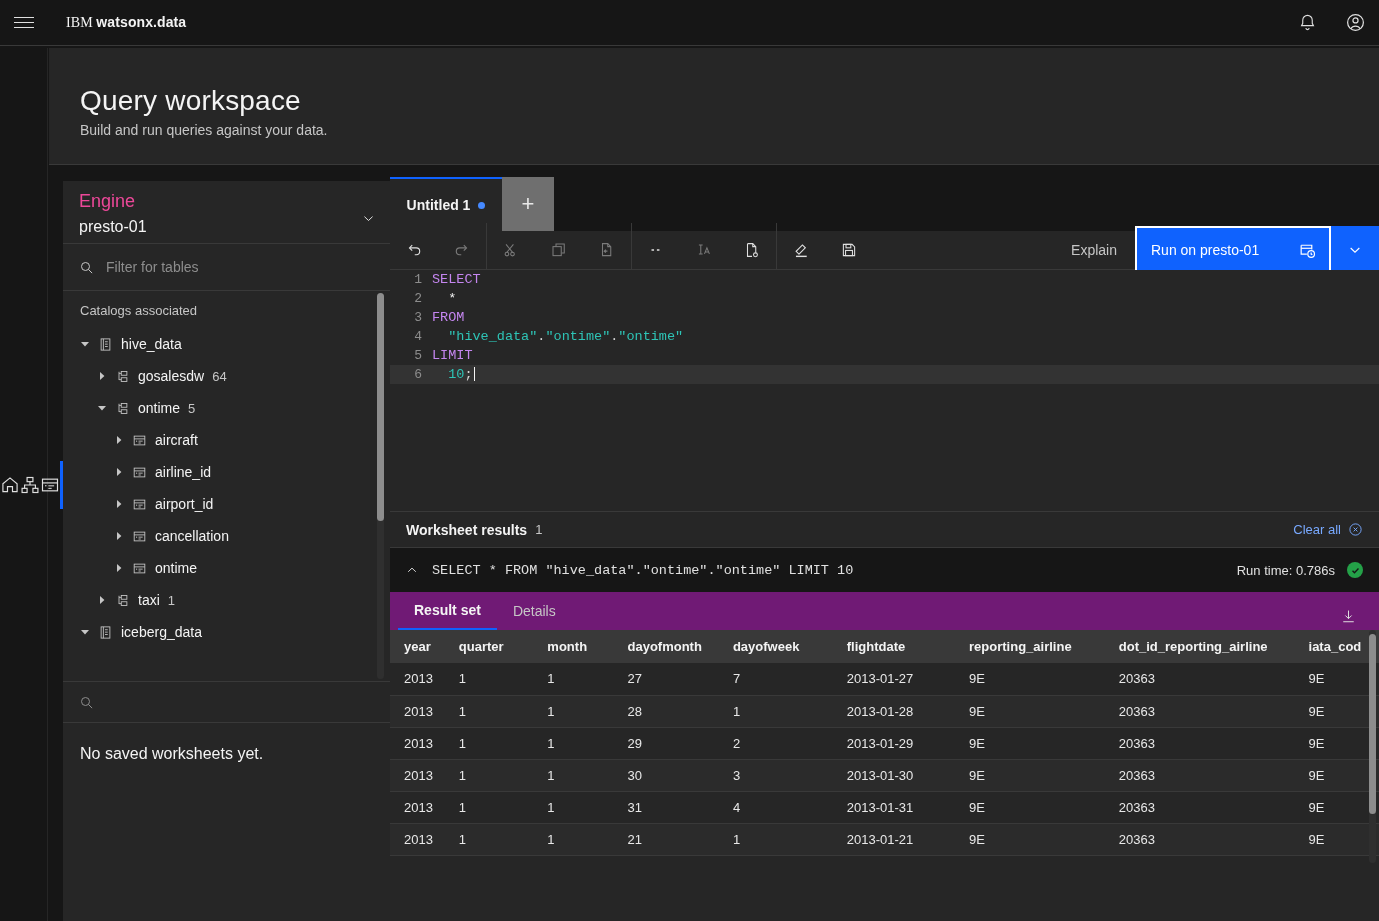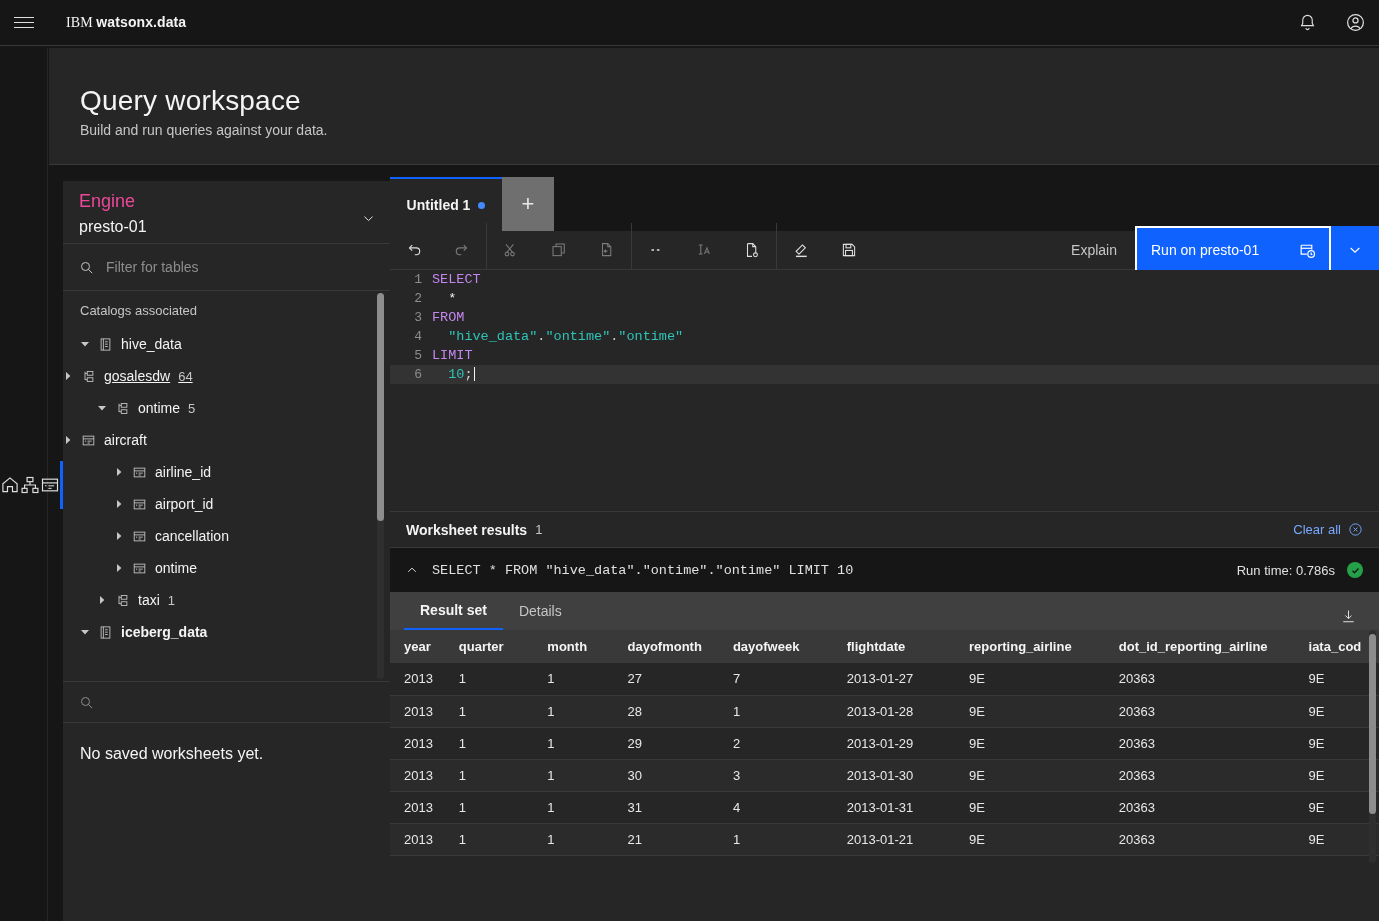--- a/index.html
+++ b/index.html
@@ -228,22 +228,22 @@
     margin-left: 6px;
   }
   .q-right { margin-left: auto; display: flex; align-items: center; gap: 12px; }
   .q-runtime { font-size: 13px; color: #e0e0e0; }
   .ok-dot {
     width: 16px; height: 16px; border-radius: 50%; background: #24a148;
     display: flex; align-items: center; justify-content: center;
   }
 
   .rtabs {
-    height: 38px; display: flex; align-items: flex-end; background: #404040;
-    padding-left: 14px; position: relative;
+    height: 38px; display: flex; align-items: flex-end; background: #701a75;
+    padding-left: 8px; position: relative;
   }
   .rtab {
     height: 38px; padding: 0 16px; display: flex; align-items: center;
     font-size: 14px; color: #c6c6c6; cursor: pointer;
   }
   .rtab.active { color: #f4f4f4; font-weight: 600; border-bottom: 2px solid #0f62fe; }
   .dl-btn {
     position: absolute; right: 22px; bottom: 5px; cursor: pointer;
   }
 
@@ -401,21 +401,21 @@
                 <path d="M1 3l4 4.4L9 3z" fill="#c6c6c6"></path>
               </svg>
             </span>
             <svg width="15" height="15" viewBox="0 0 24 24" fill="none" stroke="#c6c6c6" stroke-width="1.4">
               <rect x="5" y="3" width="14" height="18"></rect>
               <path d="M8.6 3v18"></path>
               <path d="M11.2 7.6h4.4M11.2 11.4h4.4M11.2 15.2h4.4"></path>
             </svg>
             <span>hive_data</span>
           </div>
-          <div class="tnode" style=" text-decoration: underline;">
+          <div class="tnode" style="padding-left: 34px;">
             <span class="tri">
               <svg width="10" height="10" viewBox="0 0 10 10">
                 <path d="M3 1l4.4 4L3 9z" fill="#c6c6c6"></path>
               </svg>
             </span>
             <svg width="15" height="15" viewBox="0 0 24 24" fill="none" stroke="#c6c6c6" stroke-width="1.4">
               <rect x="10" y="4" width="9" height="6"></rect>
               <rect x="10" y="14" width="9" height="6"></rect>
               <path d="M6.4 4.4v13.2M6.4 7h3.6M6.4 17h3.6"></path>
             </svg>
@@ -429,21 +429,21 @@
               </svg>
             </span>
             <svg width="15" height="15" viewBox="0 0 24 24" fill="none" stroke="#c6c6c6" stroke-width="1.4">
               <rect x="10" y="4" width="9" height="6"></rect>
               <rect x="10" y="14" width="9" height="6"></rect>
               <path d="M6.4 4.4v13.2M6.4 7h3.6M6.4 17h3.6"></path>
             </svg>
             <span>ontime</span>
             <span class="tcount">5</span>
           </div>
-          <div class="tnode" style=" align-items: center;">
+          <div class="tnode" style="padding-left: 51px; align-items: center;">
             <span class="tri">
               <svg width="10" height="10" viewBox="0 0 10 10">
                 <path d="M3 1l4.4 4L3 9z" fill="#c6c6c6"></path>
               </svg>
             </span>
             <svg width="15" height="15" viewBox="0 0 24 24" fill="none" stroke="#c6c6c6" stroke-width="1.4">
               <rect x="3.5" y="5" width="17" height="14"></rect>
               <path d="M3.5 9.4h17"></path>
               <circle cx="7.4" cy="13" r=".9" fill="#c6c6c6" stroke="none"></circle>
               <path d="M10.4 13h6.6M10.4 16h3.6"></path>
@@ -513,21 +513,21 @@
               </svg>
             </span>
             <svg width="15" height="15" viewBox="0 0 24 24" fill="none" stroke="#c6c6c6" stroke-width="1.4">
               <rect x="10" y="4" width="9" height="6"></rect>
               <rect x="10" y="14" width="9" height="6"></rect>
               <path d="M6.4 4.4v13.2M6.4 7h3.6M6.4 17h3.6"></path>
             </svg>
             <span>taxi</span>
             <span class="tcount">1</span>
           </div>
-          <div class="tnode" style="padding-left: 17px; font-weight: bold;">
+          <div class="tnode" style="padding-left: 17px;">
             <span class="tri">
               <svg width="10" height="10" viewBox="0 0 10 10">
                 <path d="M1 3l4 4.4L9 3z" fill="#c6c6c6"></path>
               </svg>
             </span>
             <svg width="15" height="15" viewBox="0 0 24 24" fill="none" stroke="#c6c6c6" stroke-width="1.4">
               <rect x="5" y="3" width="14" height="18"></rect>
               <path d="M8.6 3v18"></path>
               <path d="M11.2 7.6h4.4M11.2 11.4h4.4M11.2 15.2h4.4"></path>
             </svg>

